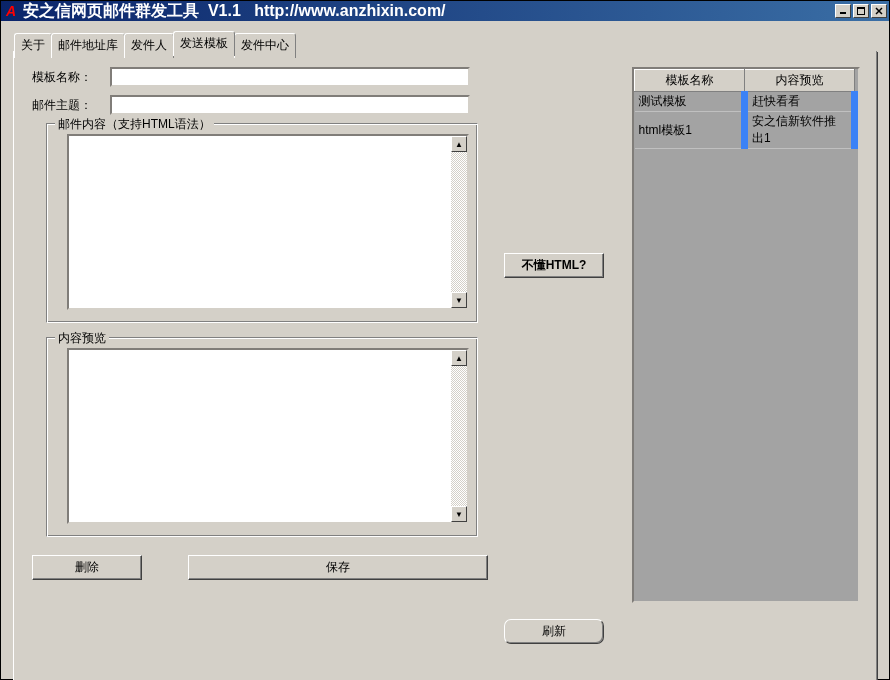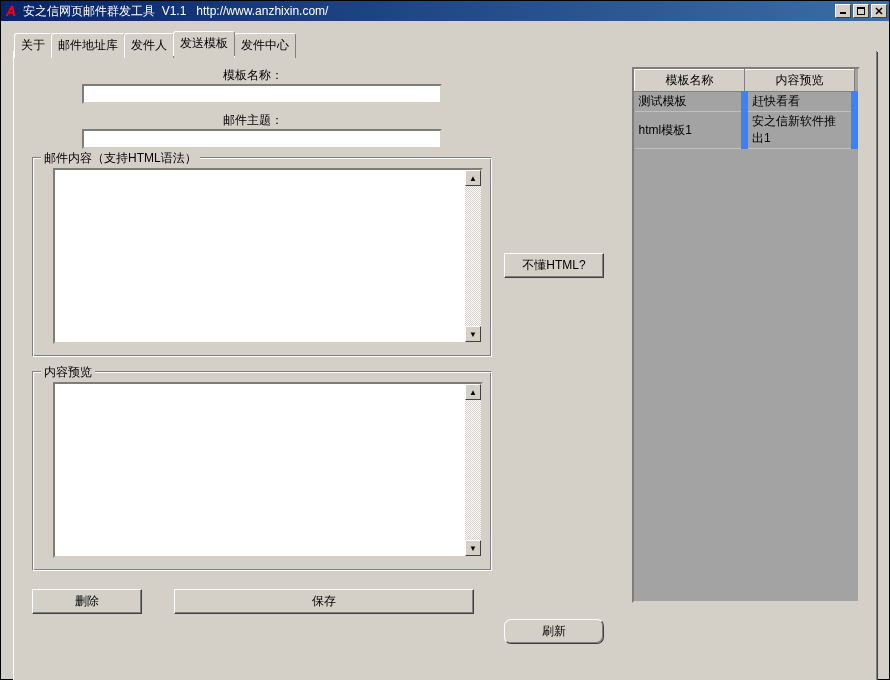--- a/index.html
+++ b/index.html
@@ -37,22 +37,22 @@
     display: flex;
     align-items: center;
     justify-content: center;
     color: #ff0000;
     font-weight: bold;
     font-style: italic;
     font-size: 14px;
   }
   .titlebar-text {
     flex: 1;
-    font-size: 12px;
-    font-weight: normal;
+    font-size: 16px;
+    font-weight: bold;
     white-space: pre;
   }
   .titlebar-controls {
     display: flex;
     gap: 2px;
   }
   .tb-btn {
     width: 16px;
     height: 14px;
     background: #d4d0c8;
@@ -115,21 +115,20 @@
   }
   .tab-content {
     padding: 16px 18px;
     position: relative;
     height: 100%;
   }
   .form-row {
     display: flex;
     align-items: center;
     margin-bottom: 8px;
-    flex-direction: column;
   }
   .form-label {
     width: 78px;
     text-align: left;
   }
   .text-input {
     height: 20px;
     border: 2px inset #d4d0c8;
     background: #fff;
     padding: 1px 3px;
@@ -137,21 +136,21 @@
     font-size: 12px;
   }
   .fieldset {
     border: 1px solid #808080;
     border-left-color: #808080;
     border-top-color: #808080;
     border-right-color: #fff;
     border-bottom-color: #fff;
     box-shadow: inset 1px 1px 0 #fff, inset -1px -1px 0 #808080;
     padding: 10px 8px 8px 20px;
-    margin: 0;
+    margin: 14px;
     position: relative;
   }
   .fieldset-legend {
     position: absolute;
     top: -8px;
     left: 8px;
     background: #d4d0c8;
     padding: 0 3px;
     font-size: 12px;
   }
@@ -311,28 +310,28 @@
             <div class="textarea-wrap" style="height:176px;">
               <textarea class="textarea-inner" style=""></textarea>
               <div class="scrollbar-v">
                 <div class="sb-btn">▲</div>
                 <div class="sb-track"></div>
                 <div class="sb-btn">▼</div>
               </div>
             </div>
           </div>
 
-          <div style="display:flex; gap:32px; margin-top:18px;">
+          <div style="display:flex; gap:46px; margin-top:18px;">
             <button class="btn" style="width:110px;">删除</button>
             <button class="btn" style="width:300px;">保存</button>
           </div>
         </div>
 
         <div class="mid-col">
-          <button class="btn" style="width:100px; position:absolute; top:186px;">不懂HTML?</button>
+          <button class="btn" style="width:100px; position:absolute; top:186px;font-weight:bold;">不懂HTML?</button>
           <button class="btn" style="width:100px; position:absolute; top:552px;border-radius:7px;">刷新</button>
         </div>
 
         <div class="right-col">
           <div class="table-wrap">
             <table class="data-table">
               <thead>
                 <tr>
                   <th style="width:50%">模板名称</th>
                   <th style="width:50%">内容预览</th>

